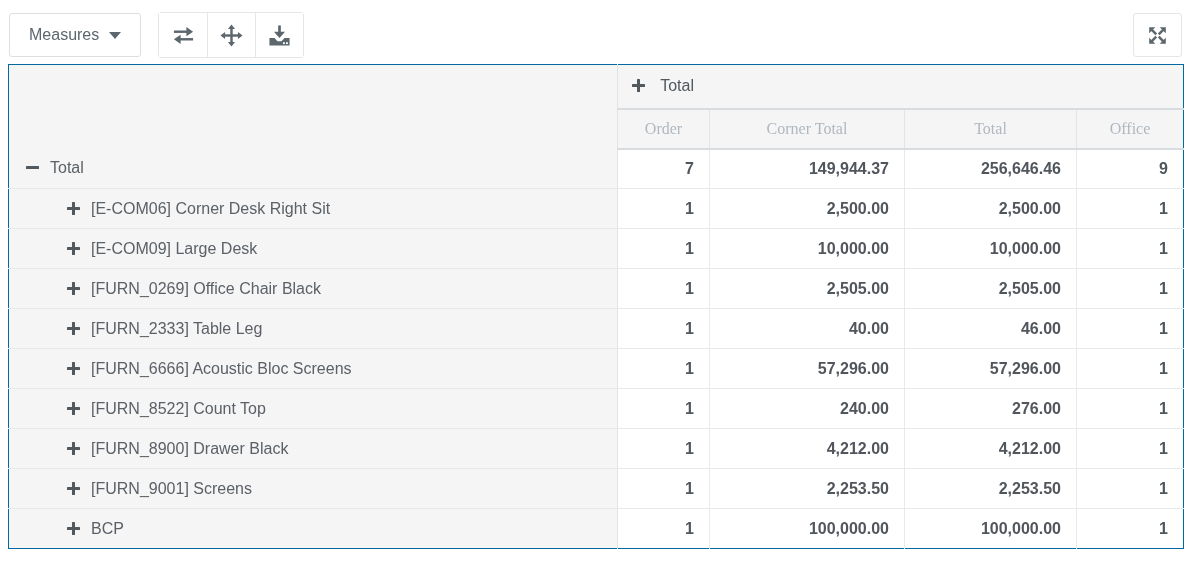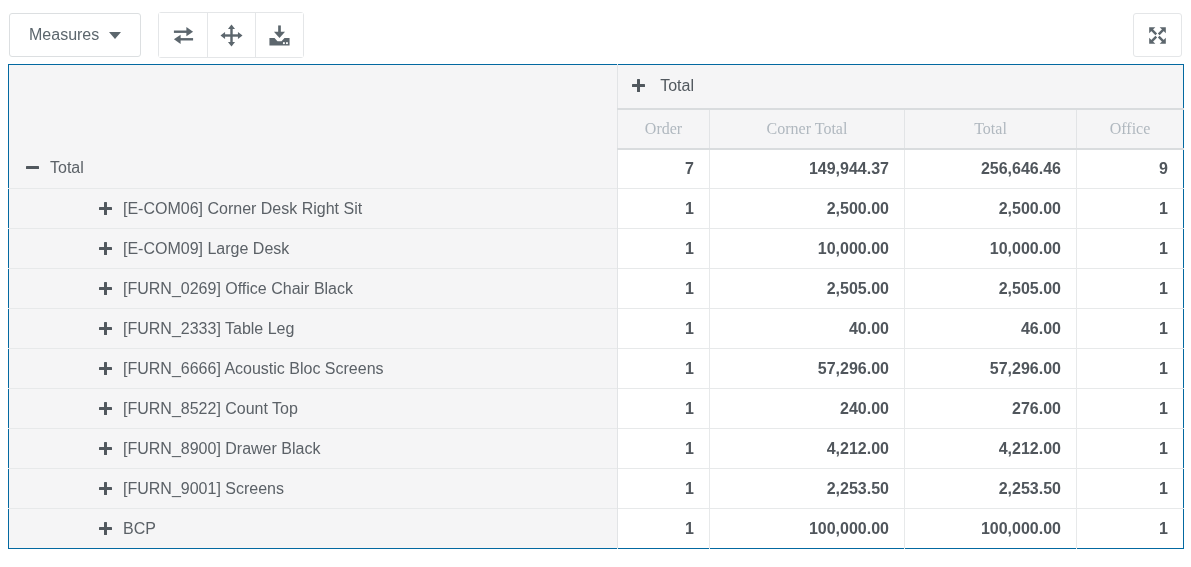--- a/index.html
+++ b/index.html
@@ -121,21 +121,21 @@
     font-size: 16px;
     color: #5b6167;
     border-top: 1px solid #e7e9ea;
     border-right: 1px solid #e2e4e6;
     padding-left: 17px;
     cursor: pointer;
     white-space: nowrap;
     overflow: hidden;
   }
   tbody tr:first-child th.row-label { border-top: none; }
-  tbody th.row-label.indent-1 { padding-left: 90px; }
+  tbody th.row-label.indent-1 { padding-left: 58px; }
   tbody td.val {
     background: #ffffff;
     text-align: right;
     font-size: 16px;
     font-weight: bold;
     color: #50565c;
     padding-right: 15px;
     border-top: 1px solid #e7e9ea;
     border-left: 1px solid #e7e9ea;
     height: 40px;

